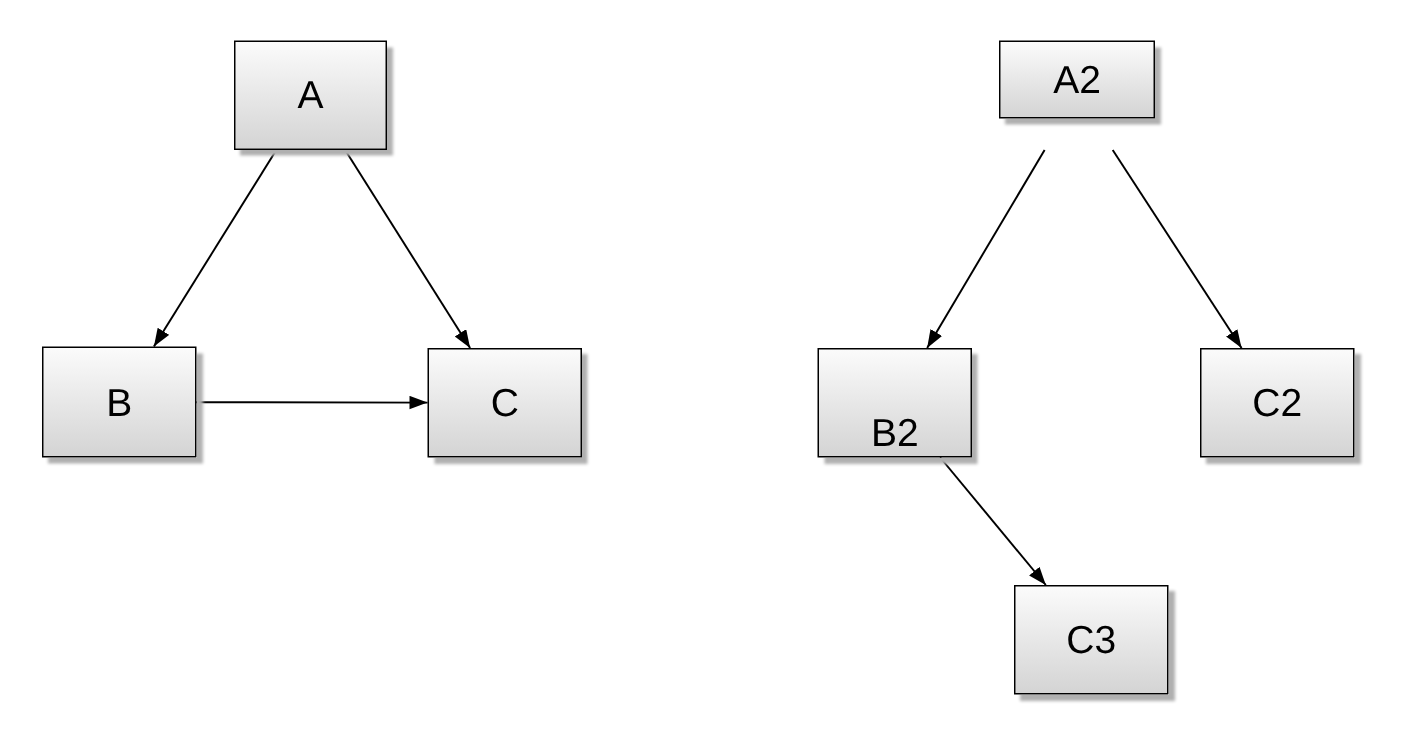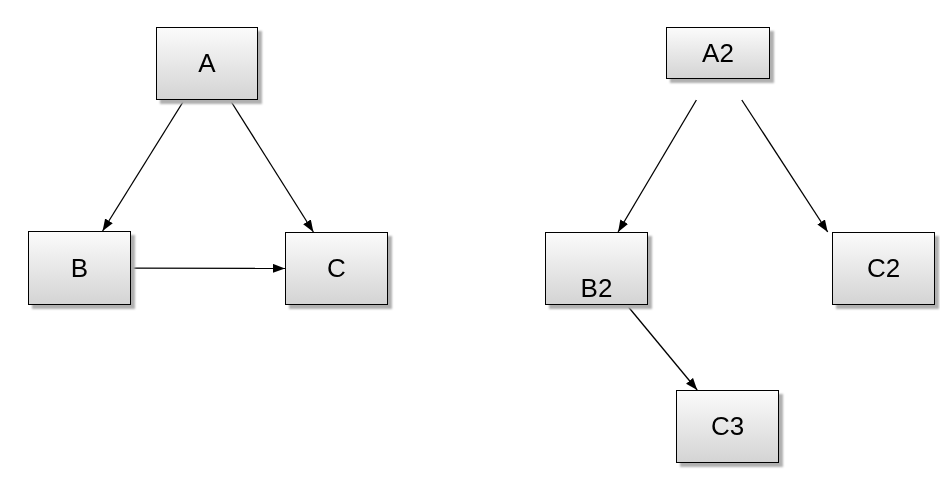--- a/index.html
+++ b/index.html
@@ -59,19 +59,19 @@
     </div>
     <div class="node" style="left: 285px; top: 232px; width: 103px; height: 73px;">
       <span>C</span>
     </div>
     <div class="node" style="left: 666px; top: 27px; width: 104px; height: 52px;">
       <span>A2</span>
     </div>
     <div class="node" style="left: 545px; top: 232px; width: 103px; height: 73px; align-items: flex-end;">
       <span>B2</span>
     </div>
-    <div class="node" style="left: 800px; top: 232px; width: 103px; height: 73px; margin-left: 32px;">
+    <div class="node" style="left: 800px; top: 232px; width: 103px; height: 73px;">
       <span>C2</span>
     </div>
     <div class="node" style="left: 676px; top: 390px; width: 103px; height: 73px;">
       <span>C3</span>
     </div>
   </div>
 
 </body></html>

